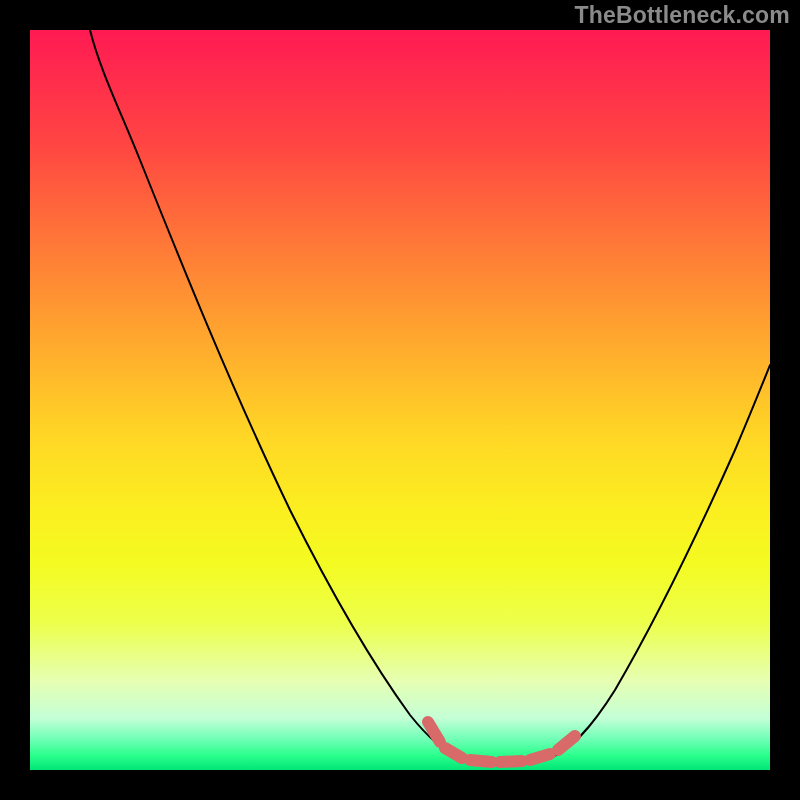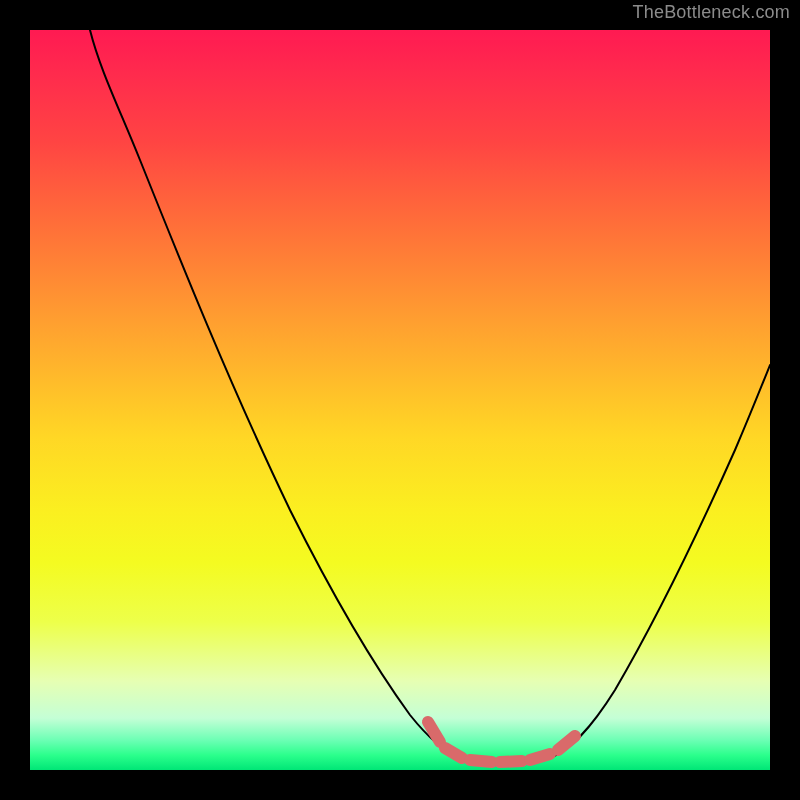--- a/index.html
+++ b/index.html
@@ -61,22 +61,22 @@
     fill: none;
     stroke: #d96a6a;
     stroke-width: 12;
     stroke-linecap: round;
   }
   .watermark {
     position: absolute;
     top: 2px;
     right: 10px;
     color: #8b8b8b;
-    font-size: 18px;
-    font-weight: 400;
+    font-size: 23px;
+    font-weight: 700;
     letter-spacing: 0.2px;
   }
 </style>
 </head>
 <body>
 
 <div class="frame">
 
   <div class="plot">
     <svg viewBox="0 0 740 740">

